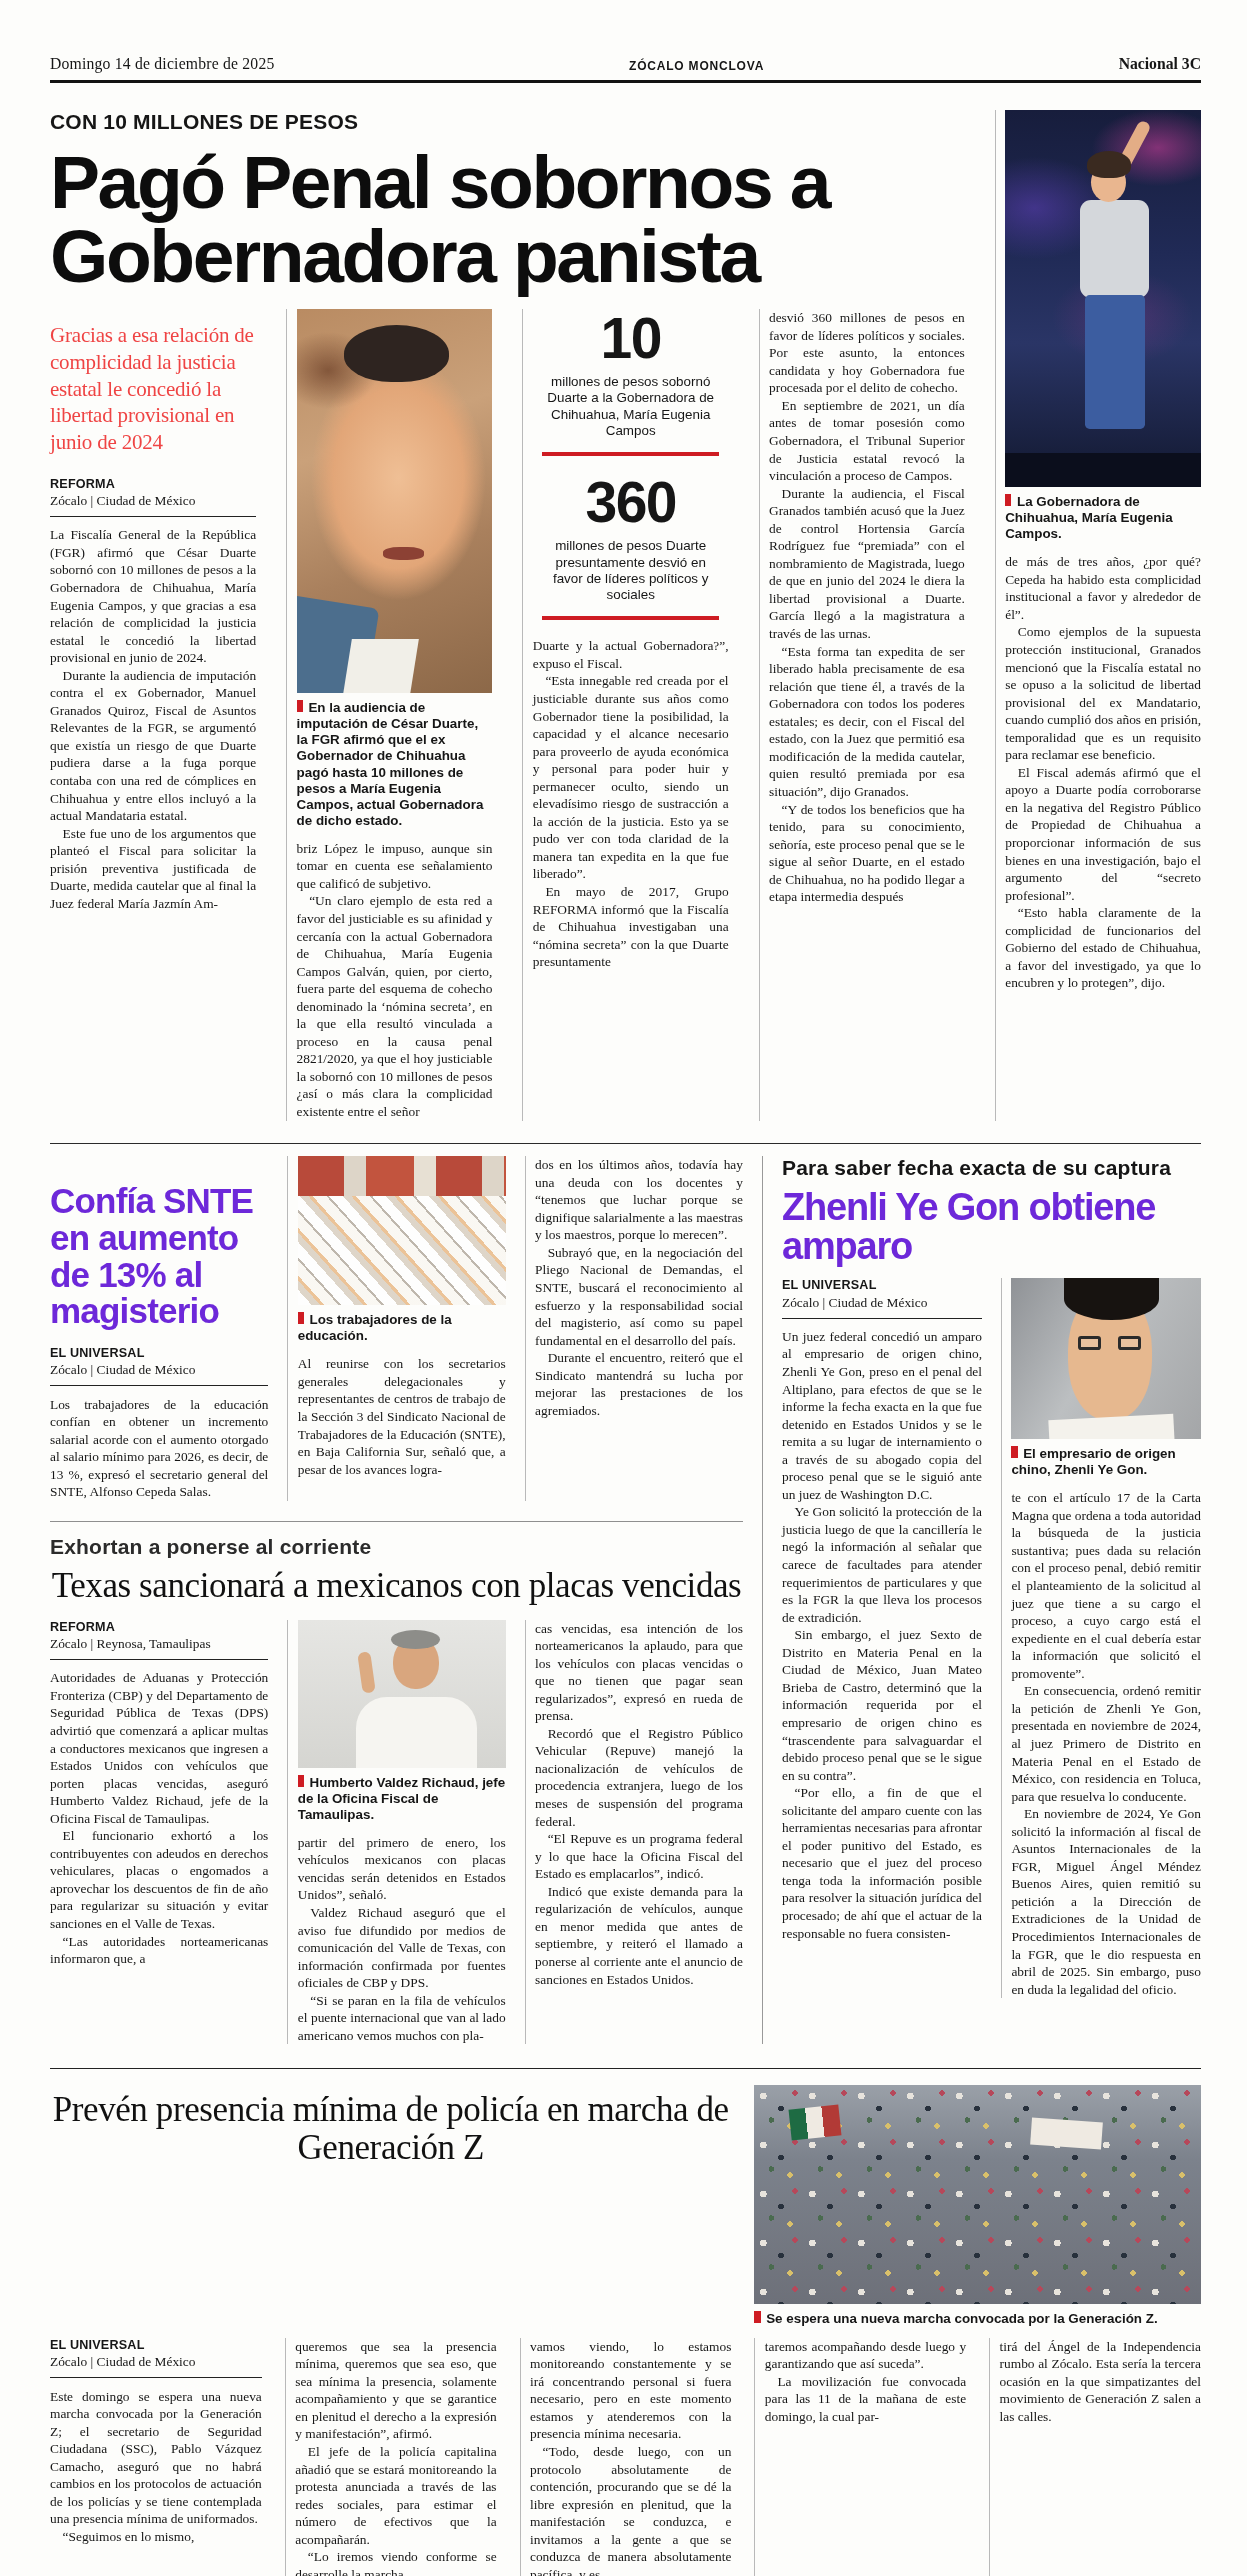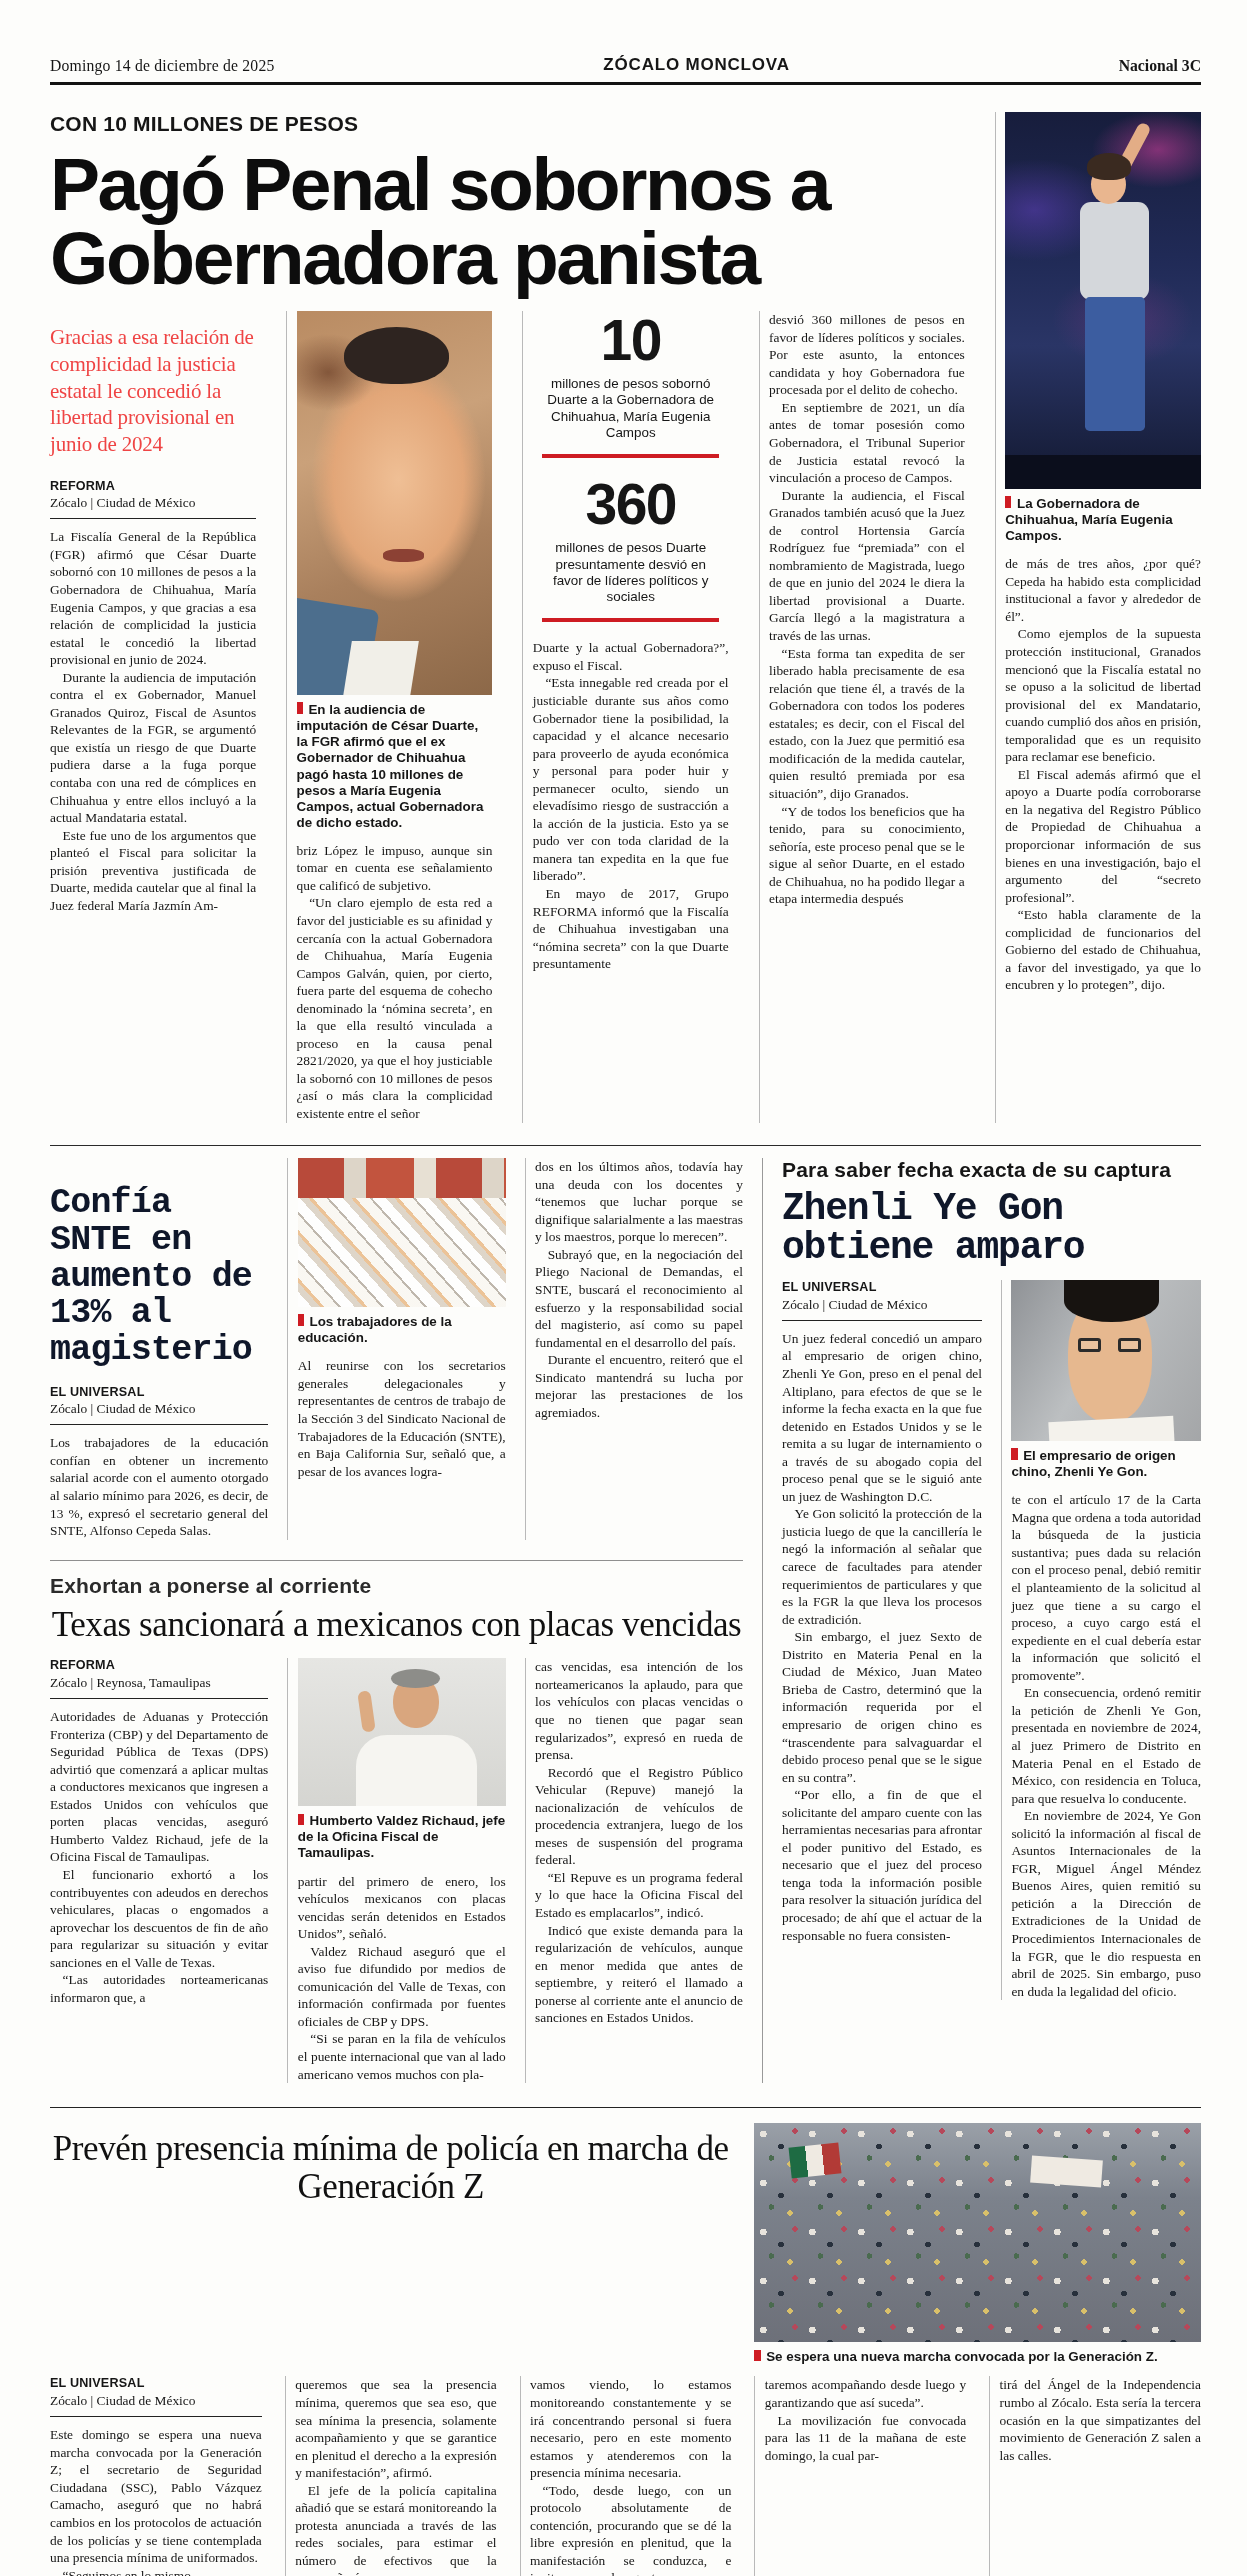--- a/index.html
+++ b/index.html
@@ -11,31 +11,31 @@
     font-family:"Liberation Serif", serif;
   }
   .page{ padding:55px 47px 23.6px 50px; }
 
   
   .masthead{
     display:flex; justify-content:space-between; align-items:flex-end;
     border-bottom:3.1px solid #121212; padding-bottom:7px;
   }
   .m-date{ font-size:15.7px; letter-spacing:0.2px; }
-  .m-title{ font-family:"Liberation Sans",sans-serif; font-weight:bold; font-size:17px; letter-spacing:0.8px; }
+  .m-title{ font-family:"Liberation Sans",sans-serif; font-weight:bold; font-size:12px; letter-spacing:0.8px; }
   .m-section{ font-weight:bold; font-size:15.7px; }
 
   
   .kicker{ font-family:"Liberation Sans",sans-serif; font-weight:bold; font-size:21px; letter-spacing:0.2px; }
   .kicker.gray{ color:#2b2b2b; }
   .headline{
     font-family:"Liberation Sans",sans-serif; font-weight:800; font-size:75px;
     line-height:.99; letter-spacing:-2.4px; margin-top:11px; color:#0d0d0d;
   }
-  .h-sans{ font-family:Liberation Mono, monospace; font-weight:bold; letter-spacing:-0.8px; color:#0f172a; }
+  .h-sans{ font-family:Liberation Sans, sans-serif; font-weight:bold; letter-spacing:-0.8px; color:#6d28d9; }
   .h-serif{ font-family:"Liberation Serif",serif; font-weight:normal; letter-spacing:-0.4px; color:#111;text-align:center; }
   .deck{ font-size:21px; line-height:1.28; letter-spacing:-0.2px; margin:12.6px 0 20.4px; color:#ef4444; }
   .byline{ border-bottom:1.6px solid #222; padding-bottom:7px; margin-bottom:9.4px; }
   .byline-name{ font-family:"Liberation Sans",sans-serif; font-weight:bold; font-size:12.6px; letter-spacing:0.2px; }
   .dateline{ font-size:13.4px; margin-top:2.4px; }
   .body{ font-size:13.4px; line-height:1.31; text-align:justify; }
   .body p{ text-indent:12.6px; }
   .body p:first-child{ text-indent:0; }
   .caption{
     font-family:"Liberation Sans",sans-serif; font-weight:bold;

